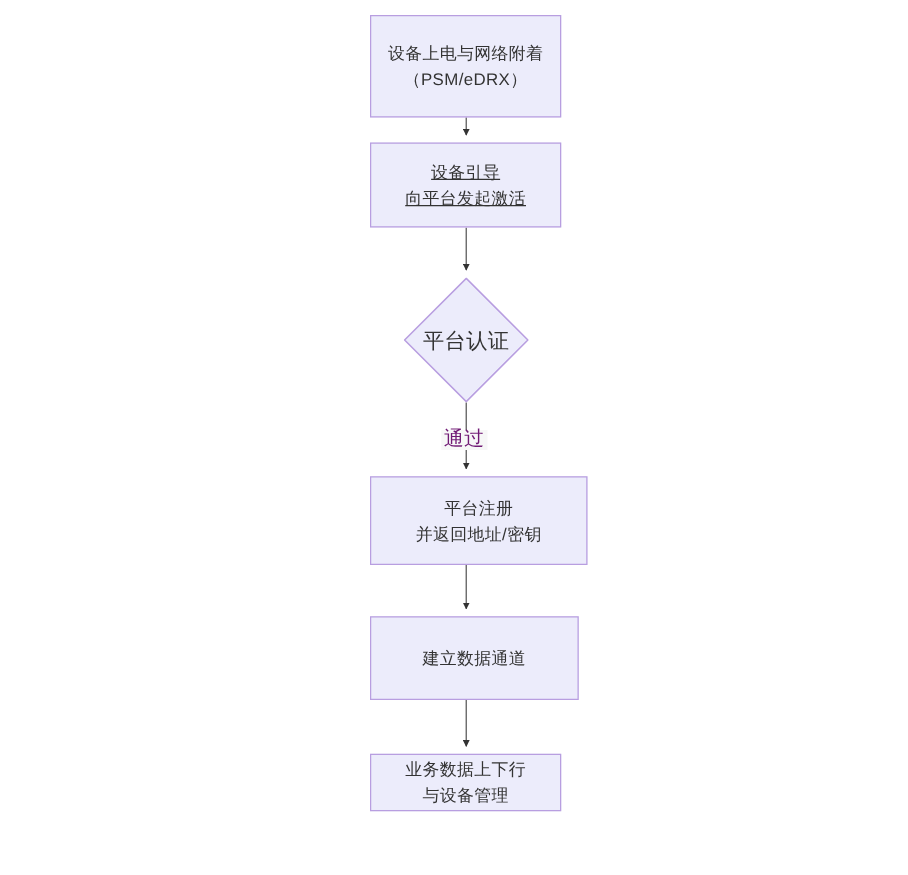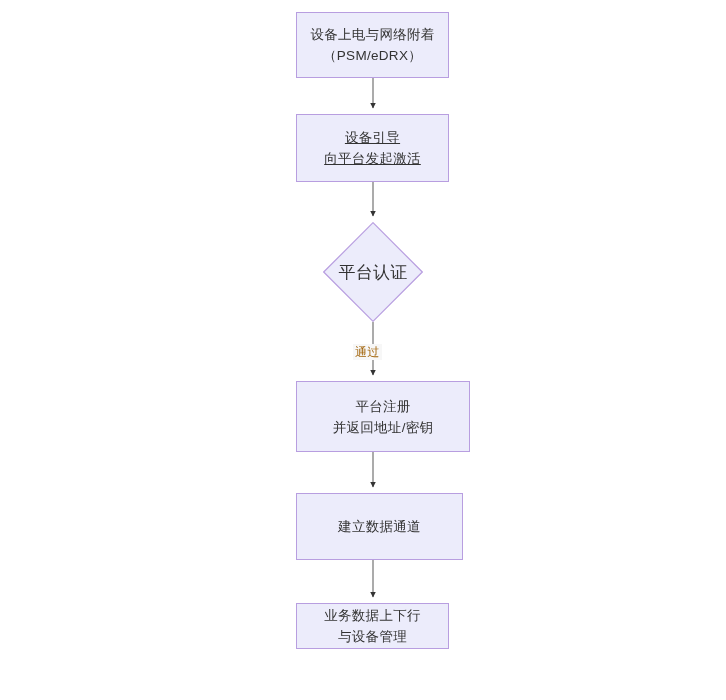--- a/index.html
+++ b/index.html
@@ -64,23 +64,23 @@
     top: 0;
     width: 100%;
     height: 100%;
   }
   .decision .decision-label {
     position: relative;
     z-index: 2;
   }
   .edge-label {
     position: absolute;
-    font-size: 12px;
+    font-size: 16px;
     line-height: 16px;
-    color: #a16207;
+    color: #701a75;
     background: #f7f7f7;
     padding: 0 2px;
     white-space: nowrap;
     letter-spacing: 0.3px;
   }
 </style>
 </head>
 <body>
 
 <div id="flow-canvas">
@@ -96,21 +96,21 @@
 
     <line x1="373" y1="182" x2="373" y2="216" stroke="#666666" stroke-width="1.1" marker-end="url(#arrow)"></line>
 
     <line x1="373" y1="322" x2="373" y2="375" stroke="#666666" stroke-width="1.1" marker-end="url(#arrow)"></line>
 
     <line x1="373" y1="452" x2="373" y2="487" stroke="#666666" stroke-width="1.1" marker-end="url(#arrow)"></line>
 
     <line x1="373" y1="560" x2="373" y2="597" stroke="#666666" stroke-width="1.1" marker-end="url(#arrow)"></line>
   </svg>
 
-  <div class="node process" style="left:296px; top:12px; width:153px; height:66px;">
+  <div class="node process" style="left:296px; top:12px; width:153px; height:82px;">
     <span class="node-line">设备上电与网络附着</span>
     <span class="node-line">（PSM/eDRX）</span>
   </div>
 
   <div class="node process" style="left:296px; top:114px; width:153px; height:68px;text-decoration:underline;">
     <span class="node-line">设备引导</span>
     <span class="node-line">向平台发起激活</span>
   </div>
 
   <div class="decision" style="left:323px; top:222px; width:100px; height:100px;">

